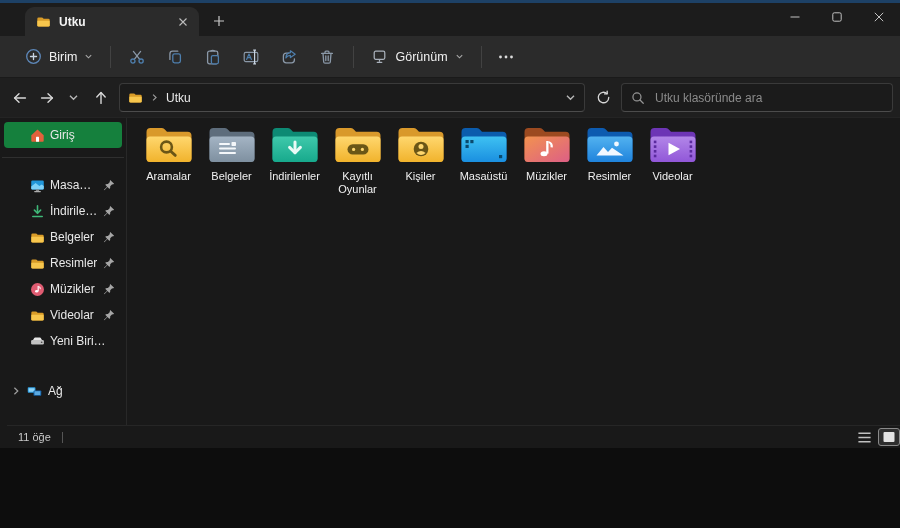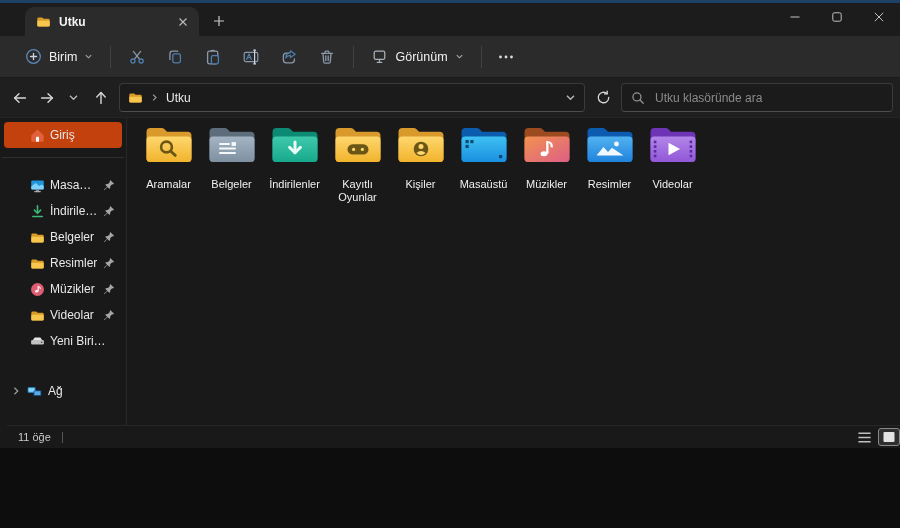--- a/index.html
+++ b/index.html
@@ -38,34 +38,34 @@
   .searchbox{width:272px;padding:0 9px;gap:8px;}
   .searchbox input{flex:1;background:none;border:none;outline:none;color:#f9a8d4;font-family:inherit;font-size:12px;min-width:0;}
   .searchbox input::placeholder{color:#8b8b8b;}
 
   
   .bodyarea{position:absolute;top:118px;left:0;right:0;bottom:23px;display:flex;}
   .sidebar{width:127px;border-right:1px solid #282828;box-sizing:border-box;padding-top:3px;flex:none;}
   .side-item{height:26px;margin:0 4px;border-radius:4px;display:flex;align-items:center;gap:5px;
              padding:0 7px 0 26px;font-size:12px;color:#e8e8e8;box-sizing:border-box;white-space:nowrap;}
   #side-home .side-item{margin-top:1px;}
-  .side-item.selected{background:#c2410c;}
+  .side-item.selected{background:#15803d;}
   .side-item.tree{padding-left:7px;gap:6px;}
   .side-item > svg{width:15px;height:15px;flex:none;}
   .side-item svg.pin{width:12px;height:12px;margin-left:auto;flex:none;}
   .side-label{overflow:hidden;text-overflow:ellipsis;}
   .side-divider{height:1px;background:#2f2f2f;margin:9px 2px 14px 2px;}
   .side-tree{margin-top:24px;}
   .tchev{width:10px;height:10px;display:flex;align-items:center;justify-content:center;flex:none;}
 
   .main{flex:1;padding:3px 0 0 10px;box-sizing:border-box;}
   .grid{display:flex;flex-wrap:wrap;align-items:flex-start;}
   .fitem{width:63px;display:flex;flex-direction:column;align-items:center;margin-bottom:8px;}
   .fitem svg{flex:none;}
-  .flabel{margin-top:9px;max-width:54px;font-size:11px;line-height:13px;color:#f0f0f0;text-align:center;overflow-wrap:anywhere;}
+  .flabel{margin-top:1px;max-width:54px;font-size:11px;line-height:13px;color:#f0f0f0;text-align:center;overflow-wrap:anywhere;}
 
   
   .statusbar{position:absolute;bottom:0;left:0;width:100%;height:23px;background:#191919;border-top:1px solid #262626;
              display:flex;align-items:center;padding:0 7px 0 11px;box-sizing:border-box;font-size:11px;color:#c9c9c9;margin-left:7px;}
   .status-sep{width:1px;height:11px;background:#555;margin-left:11px;}
   .status-right{margin-left:auto;display:flex;gap:3px;}
   .view-btn{width:22px;height:18px;display:flex;align-items:center;justify-content:center;border-radius:3px;
             border:1px solid transparent;background:none;padding:0;}
   .view-btn.selected{border-color:#8a8a8a;background:#2e2e2e;}
 </style>

